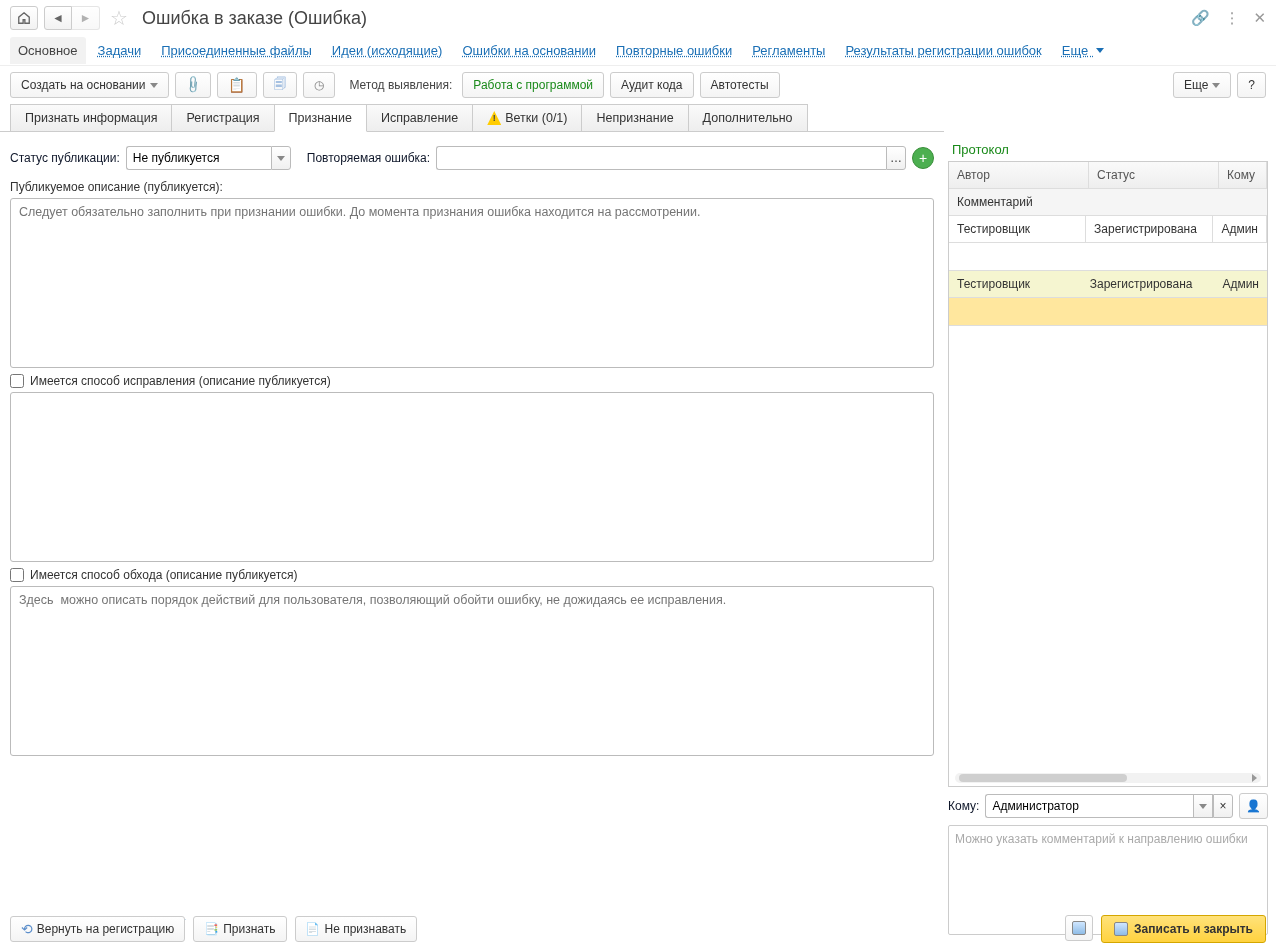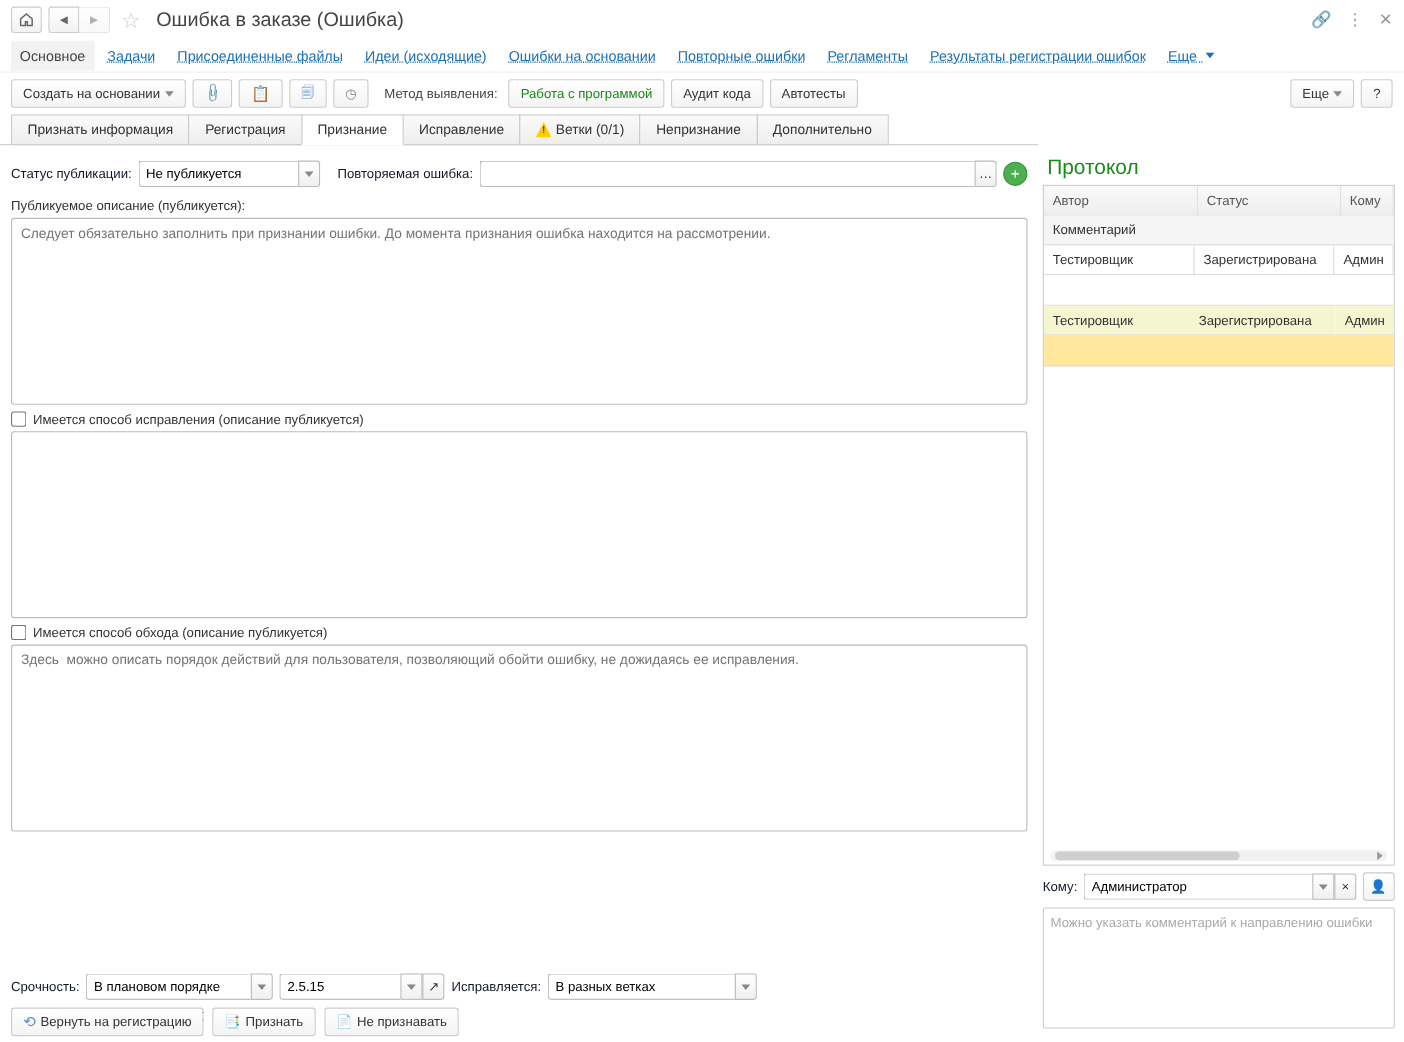--- a/index.html
+++ b/index.html
@@ -52,21 +52,21 @@
 .big-textarea { width:100%; border:1px solid #bbb; border-radius:3px; padding:6px 8px; font-size:12.5px; color:#aaa; resize:none; background:#fff; }
 .chk-row { display:flex; align-items:flex-end; gap:6px; margin:6px 0 4px; }
 .chk-row input[type=checkbox] { width:14px; height:14px; }
 
 
 .bottom-rows { margin-top:auto; }
 .link-blue { color:#1a6fb5; text-decoration:underline dotted; cursor:pointer; }
 
 
 .protocol { width:332px; padding:6px 8px 4px 4px; display:flex; flex-direction:column; }
-.protocol h3 { color:#1a8a1a; font-weight:normal; font-size:19px; margin:4px 0 4px 4px; }
+.protocol h3 { color:#1a8a1a; font-weight:normal; font-size:13px; margin:4px 0 4px 4px; }
 .ptable-wrap { border:1px solid #ccc; flex:1; overflow:hidden; position:relative; }
 .ptable-head, .prow { display:flex; }
 .pth, .ptd { padding:6px 8px; border-right:1px solid #ddd; border-bottom:1px solid #ddd; font-size:12px; }
 .pth { background:linear-gradient(#fafafa,#eee); color:#555; }
 .c1 { width:140px; } .c2 { width:130px; } .c3 { flex:1; }
 .prow.subhead .ptd { background:#f5f5f5; width:100%; border-right:none; }
 .prow.empty .ptd { height:28px; width:100%; border-right:none; }
 .prow.subhead.selbg .ptd { background:#f5f5d0; }
 .prow.empty.sel .ptd { background:#ffe79e; }
 .pscroll { position:absolute; bottom:3px; left:6px; right:6px; height:10px; background:#f2f2f2; border-radius:6px; display:flex; align-items:center; }
@@ -195,43 +195,20 @@
     <textarea class="big-textarea" style="height: 170px;"></textarea>
 
     <div class="chk-row">
       <input type="checkbox" style="">
       <span>Имеется способ обхода (описание публикуется)</span>
     </div>
     <textarea class="big-textarea" style="height: 170px;" placeholder="Здесь  можно описать порядок действий для пользователя, позволяющий обойти ошибку, не дожидаясь ее исправления."></textarea>
 
     <div class="bottom-rows">
       <div class="row">
-        <span class="field-label">Срочность:</span>
-        <div class="combo">
-          <input style="width: 150px;" value="В плановом порядке">
-          <div class="cbtn">
-              <span class="tri-down"></span>
-            </div>
-        </div>
-        <div class="combo">
-          <input style="width: 110px;" value="2.5.15">
-          <div class="cbtn">
-              <span class="tri-down"></span>
-            </div>
-          <div class="cbtn">↗</div>
-        </div>
-        <span class="field-label">Исправляется:</span>
-        <div class="combo">
-          <input style="width: 170px;" value="В разных ветках">
-          <div class="cbtn">
-              <span class="tri-down"></span>
-            </div>
-        </div>
-      </div>
-      <div class="row">
         <span class="link-blue">Добавить в технический проект</span>
       </div>
       <div style="height:36px"></div>
     </div>
   </div>
 
   <div class="protocol">
     <h3>Протокол</h3>
     <div class="ptable-wrap">
       <div class="ptable-head">
@@ -288,13 +265,22 @@
       <span>Вернуть на регистрацию</span>
     </div>
   <div class="btn">
       <span class="icon-stamp">📑</span>
       <span>Признать</span>
     </div>
   <div class="btn">
       <span class="icon-stamp">📄</span>
       <span>Не признавать</span>
     </div>
+  <div class="right">
+    <div class="btn" style="padding:0 6px">
+        <span class="tiny-save"></span>
+      </div>
+    <div class="btn-yellow">
+        <span class="tiny-save"></span>
+        <span>Записать и закрыть</span>
+      </div>
+  </div>
 </div>
 
 </body></html>

